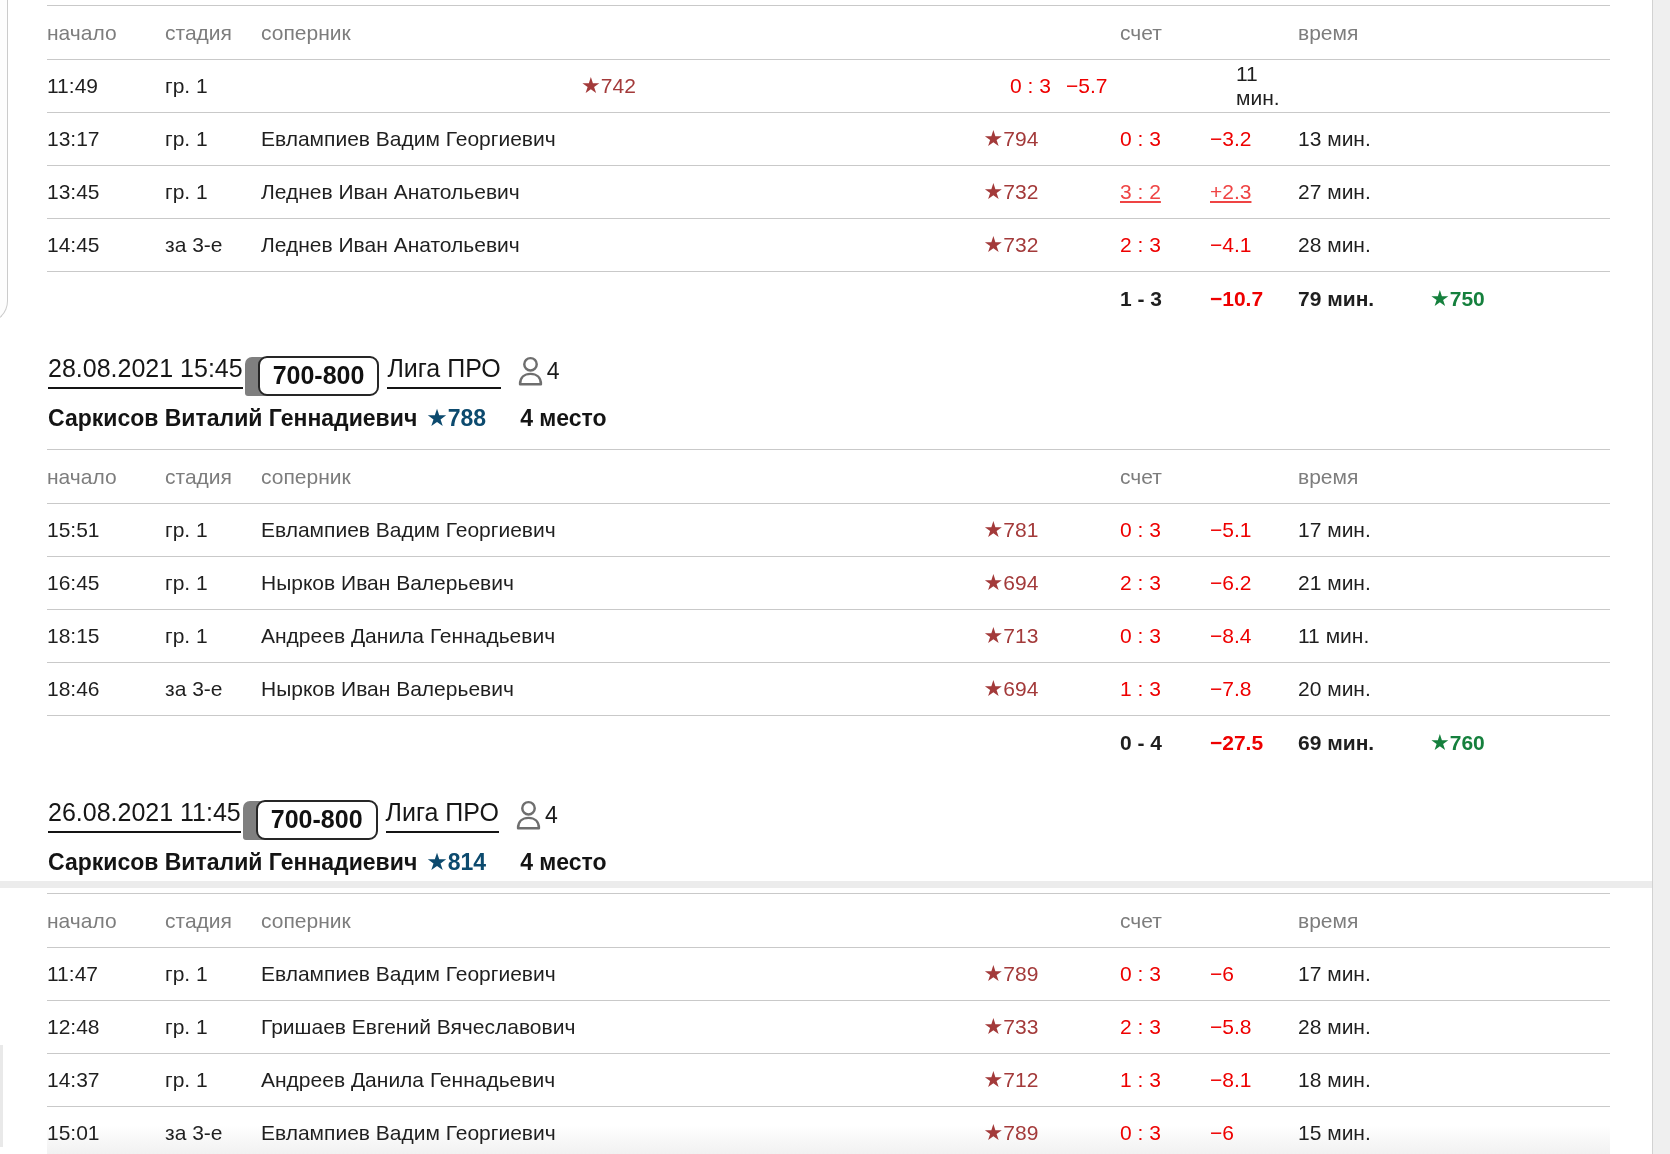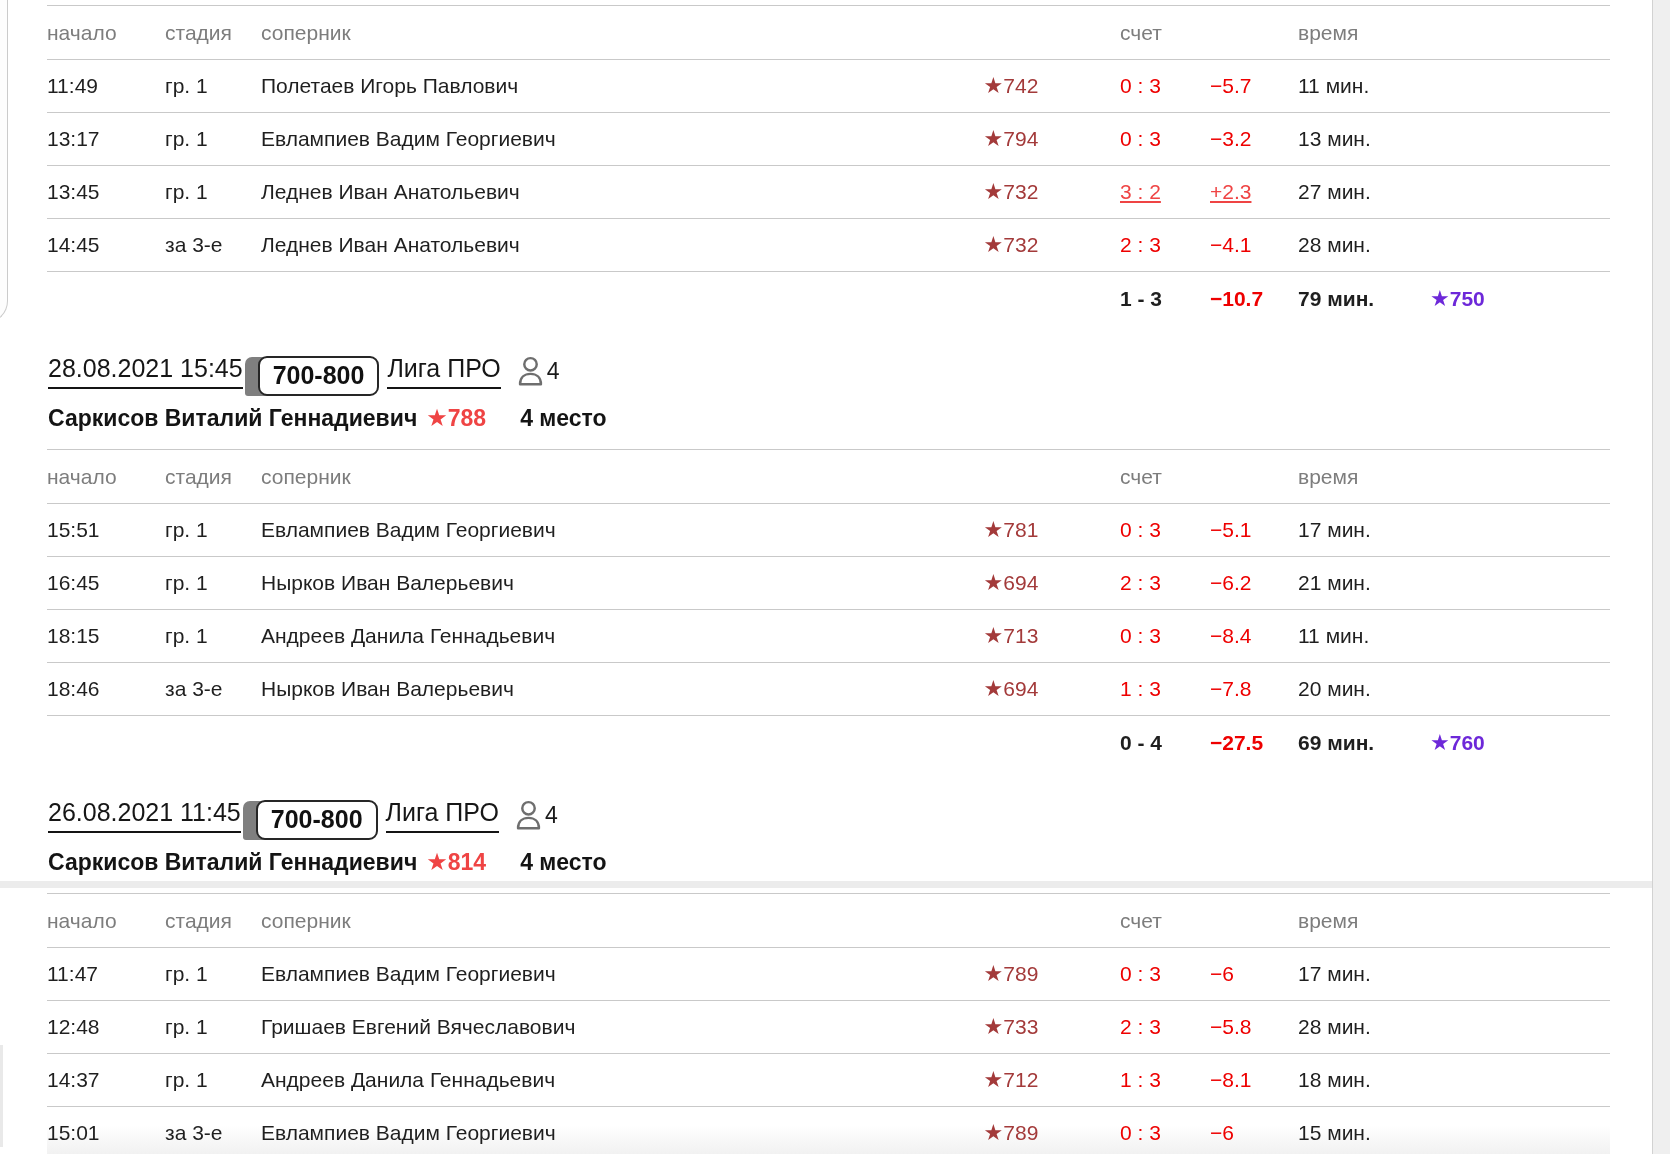--- a/index.html
+++ b/index.html
@@ -33,40 +33,40 @@
   .badge-box { position:relative; z-index:1; background:#fff; border:2.5px solid #262626;
     border-radius:9px; padding:3px 13px 4px; font-size:25px; font-weight:bold; color:#111; }
   .league-link { font-size:25px; color:#161616; text-decoration:none;
     border-bottom:2.5px solid #141414; padding-bottom:4px; cursor:pointer; }
   .players { display:inline-flex; align-items:center; margin-left:16px; gap:3px; }
   .players svg { display:block; }
   .players-num { font-size:23px; color:#1a1a1a; }
 
   .player-line { display:flex; align-items:center; margin:10px 0 0 48px; height:34px; }
   .player-name { font-size:23px; font-weight:bold; color:#141414;text-align:right; }
-  .player-rating { font-size:23px; font-weight:bold; color:#ef4444; margin-left:9px; }
+  .player-rating { font-size:23px; font-weight:bold; color:#0c4a6e; margin-left:9px; }
   .player-rating .star { font-size:24px; }
   .player-place { font-size:23px; font-weight:bold; color:#141414; margin-left:34px; }
 
   
   .tbl { margin:14px 0 0 47px; width:1563px; border-top:1.5px solid #c9c9c9; }
   .sec-first .tbl { margin-top:5px; }
   .row { display:grid; align-items:center;
     grid-template-columns:118px 96px 1fr 110px 144px 62px 158px 180px; }
   .thead { height:54px; color:#7d7d7d; font-size:21px; border-bottom:1.5px solid #c9c9c9; }
   .data-row { height:53px; font-size:21px; border-bottom:1.5px solid #c9c9c9; }
   .data-row.fade { background:linear-gradient(180deg,#ffffff 35%,#efefef 100%); }
   .summary-row { height:53px; font-size:21px; font-weight:bold; }
 
   .c-score, .h-score { padding-left:54px; }
   .c-delta { text-align:left; padding-right:8px; }
   .c-time, .h-time { padding-left:26px; }
   .c-rating { text-align:center; font-weight:normal; color:#a33a3a; }
   .c-rating .star, .c-star .star { font-size:22px; }
-  .c-star { color:#6d28d9; font-weight:bold; }
+  .c-star { color:#15803d; font-weight:bold; }
   .red { color:#ee0000; }
   .green { color:#ef4444;text-decoration:underline; }
 </style>
 </head>
 <body>
 
 <div class="page">
   <div class="offcanvas-corner"></div>
   <div class="content">
   <section class="tournament sec-first">
@@ -79,21 +79,20 @@
         <span></span>
         <span class="h-score">счет</span>
         <span></span>
         <span class="h-time">время</span>
         <span></span>
       </div>
       <div>
   <div class="row data-row">
     <span>11:49</span>
     <span>гр. 1</span>
-    <span>Полетаев Игорь Павлович</span>
     <span class="c-rating"><span class="star">★</span><span>742</span></span>
     <span class="c-score red">0 : 3</span>
     <span class="c-delta red">−5.7</span>
     <span class="c-time">11 мин.</span>
     <span></span>
   </div>
 
   <div class="row data-row">
     <span>13:17</span>
     <span>гр. 1</span>

